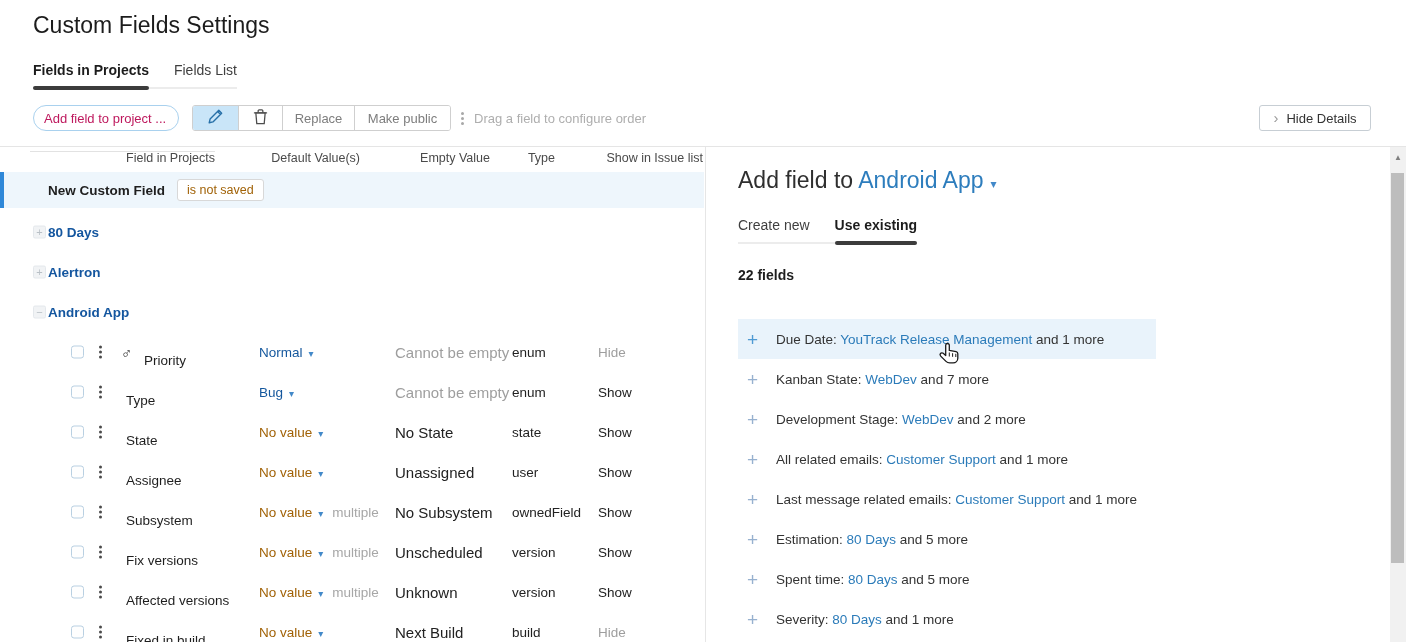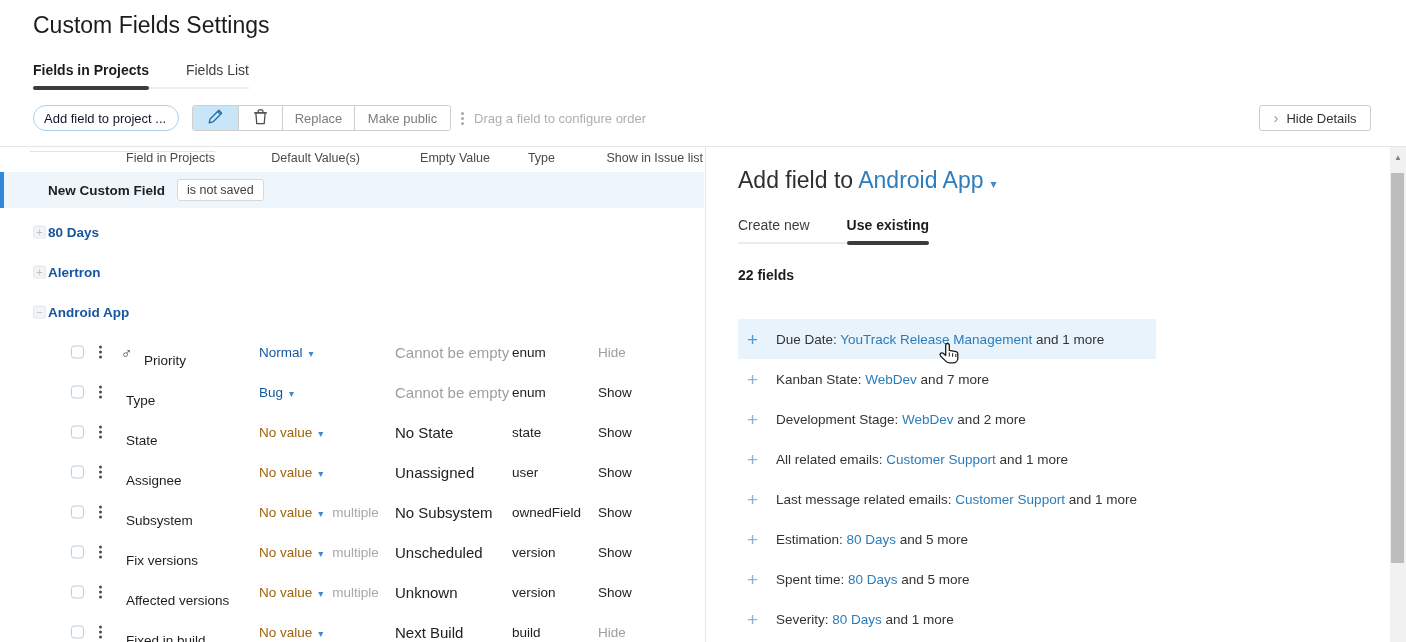--- a/index.html
+++ b/index.html
@@ -3,29 +3,29 @@
 <meta charset="utf-8">
 <style>
   * { margin:0; padding:0; box-sizing:border-box; }
   html,body { width:1406px; height:642px; overflow:hidden; background:#fff;
     font-family:"Liberation Sans", sans-serif; color:#222; }
   .abs { position:absolute; }
 
   
   #page-title { position:absolute; left:33px; top:12px; font-size:23px; font-weight:400; color:#1c1c1c; }
 
-  .tabbar { position:absolute; display:inline-flex; gap:37px; border-bottom:2px solid #ececec; }
+  .tabbar { position:absolute; display:inline-flex; gap:25px; border-bottom:2px solid #ececec; }
   #main-tabs { left:33px; top:62px; }
   .tab { font-size:14px; color:#3f3f3f; padding-bottom:9px; position:relative; cursor:pointer; white-space:nowrap; }
   .tab.active { font-weight:bold; color:#1c1c1c; }
   .tab.active::after { content:""; position:absolute; left:0; right:0; bottom:-3px; height:4px; background:#3c3c3c; border-radius:2px; }
 
   
   .toolbar-btn { height:26px; font-size:13px; display:flex; align-items:center; background:#fff; }
-  #add-field-btn { position:absolute; left:33px; top:105px; width:146px; border:1px solid #a9d1ee; border-radius:13px; color:#0f172a; padding-left:10px;text-align:right; }
+  #add-field-btn { position:absolute; left:33px; top:105px; width:146px; border:1px solid #a9d1ee; border-radius:13px; color:#be185d; padding-left:10px;text-align:right; }
   #btn-group { position:absolute; left:192px; top:105px; height:26px; display:flex; border:1px solid #cfcfcf; border-radius:3px; overflow:hidden; }
   .grp-btn { display:flex; align-items:center; justify-content:center; border-left:1px solid #cfcfcf; color:#7d7d7d; font-size:13px; background:#fff; }
   .grp-btn:first-child { border-left:none; }
   #pencil-btn { width:45px; background:#c9e5f8; }
   #trash-btn { width:44px; }
   #replace-btn { width:72px; }
   #makepublic-btn { width:96px; }
 
   .vdots { display:inline-flex; flex-direction:column; gap:2px; }
   .vdots i { width:3px; height:3px; border-radius:50%; background:#4a4a4a; }
@@ -45,21 +45,21 @@
   .h1 { left:30px;  width:185px; }
   .h2 { left:240px; width:120px; }
   .h3 { left:370px; width:120px; }
   .h4 { left:495px; width:60px; }
   .h5 { left:578px; width:125px; }
   #h1-underline { position:absolute; left:30px; width:185px; bottom:0; height:1px; background:#e2e2e2; }
 
   #selected-row { position:absolute; left:0; top:25px; width:704px; height:36px; background:#eef6fc; display:flex; align-items:center; }
   #selected-bar { position:absolute; left:0; top:0; bottom:0; width:4px; background:#2f88d8; }
   #selected-name { margin-left:48px; font-weight:bold; font-size:13.5px; color:#1e1e1e; }
-  #unsaved-badge { margin-left:12px; border:1px solid #d8d8d8; border-radius:3px; background:#fff; color:#404040; font-size:12.5px; padding:3px 9px; }
+  #unsaved-badge { margin-left:12px; border:1px solid #d8d8d8; border-radius:3px; background:#fff; color:#a16207; font-size:12.5px; padding:3px 9px; }
 
   .prow { position:absolute; left:0; width:704px; height:36px; }
   .prow .toggle { position:absolute; left:33px; top:50%; transform:translateY(-50%); width:13px; height:13px; background:#f1f3f5; border:1px solid #e4e8ec; border-radius:2px; color:#b9c0c6; font-size:11px; line-height:11px; text-align:center; cursor:pointer; }
   .prow .pname { position:absolute; left:48px; top:50%; transform:translateY(-50%); font-weight:bold; font-size:13.5px; color:#14569f; cursor:pointer; }
 
   .frow { position:absolute; left:0; width:704px; height:40px; }
   .frow > * { position:absolute; top:50%; transform:translateY(-50%); }
   .cb { left:71px; width:13px; height:13px; border:1px solid #b9d0e2; border-radius:3px; background:#fefefe; cursor:pointer; }
   .frow .vdots { left:99px; }
   .ficon { left:121px; font-size:15px; font-weight:bold; color:#2b2b2b; }

